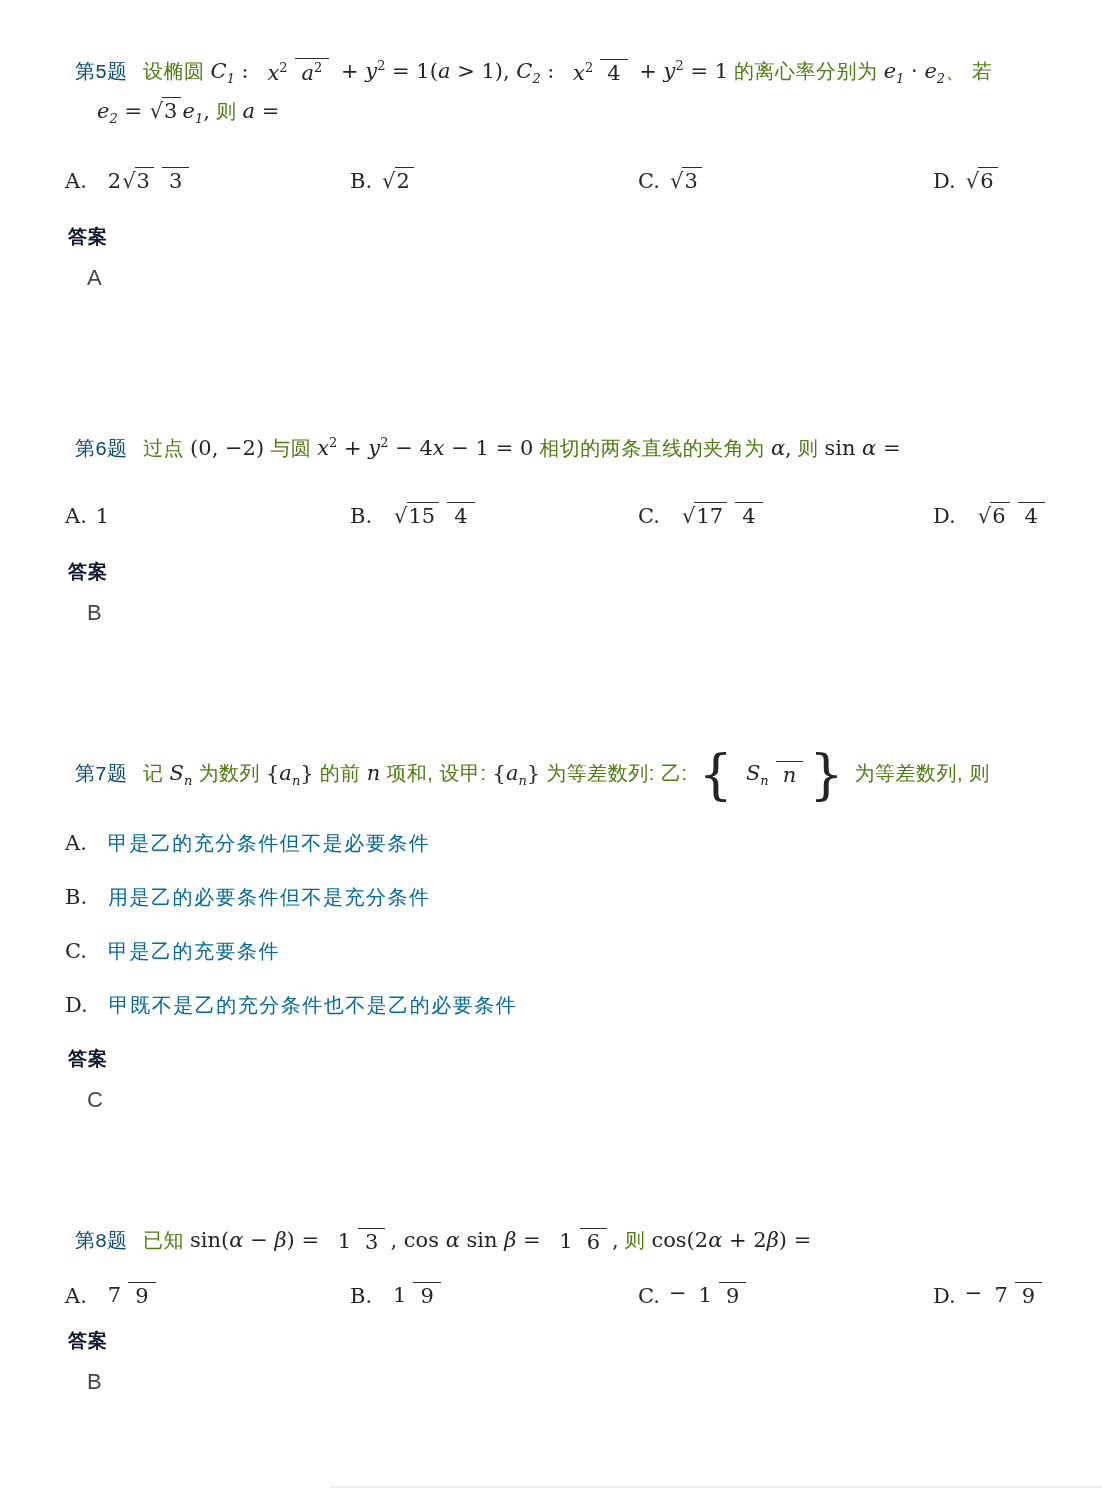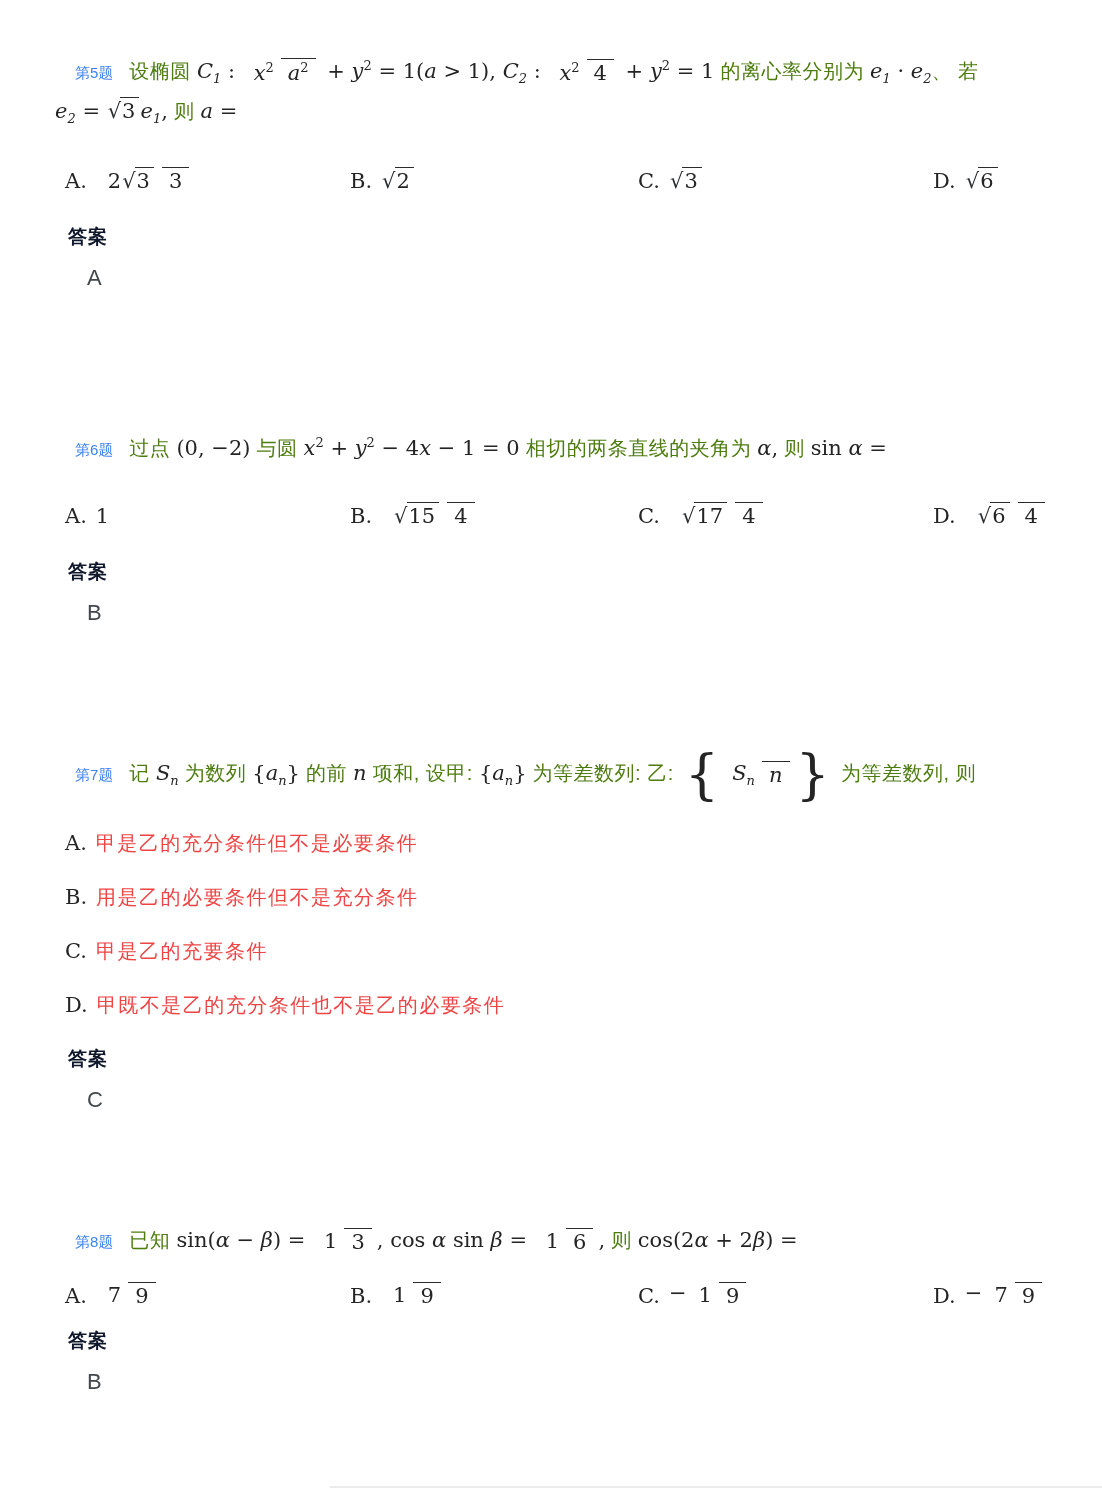--- a/index.html
+++ b/index.html
@@ -6,22 +6,22 @@
   body{
     width:1102px;height:1491px;position:relative;overflow:hidden;
     background:#ffffff;
     font-family:"Liberation Sans","DejaVu Sans",sans-serif;
     color:#2b2e31;
   }
   .q{position:absolute;left:0;right:0;}
   #q5{top:55px;} #q6{top:432px;} #q7{top:748px;} #q8{top:1224px;}
 
   .qhead{padding-left:75px;font-size:20px;line-height:1.55;}
-  .qnum{color:#3b82f6;margin-right:16px;font-size:15px;}
-  .qline2{padding-left:55px;margin-top:8px;font-size:20px;}
+  .qnum{color:#0c4a6e;margin-right:16px;font-size:20px;font-family:Liberation Mono, monospace;}
+  .qline2{padding-left:97px;margin-top:8px;font-size:20px;}
 
   .tk-txt{font-size:20px;color:#4d7c0f;letter-spacing:0.5px;}
   .tk-rm{font-family:"DejaVu Serif","Liberation Serif",serif;font-style:normal;font-size:21px;color:#242424;}
   .tk-m{font-family:"DejaVu Serif","Liberation Serif",serif;font-style:italic;font-size:21px;color:#242424;}
   sub.tk-sub{font-family:"DejaVu Serif","Liberation Serif",serif;font-style:italic;font-size:13px;color:#242424;}
   sup.tk-sup{font-family:"DejaVu Serif","Liberation Serif",serif;font-size:13px;color:#242424;}
 
   .frac{display:inline-flex;flex-direction:row;align-items:center;vertical-align:middle;margin:2px 5px;text-align:center;}
   .frac .num,.frac .den{display:block;padding:1px 7px;line-height:1.2;}
   .frac .den{border-top:1.5px solid #2b2b2b;}
@@ -36,21 +36,21 @@
 
   .opt-row{display:grid;grid-template-columns:285px 288px 295px auto;padding-left:65px;align-items:center;}
   #q5 .opt-row{margin-top:38px;}
   #q6 .opt-row{margin-top:34px;}
   #q8 .opt-row{margin-top:22px;}
   .opt{display:flex;align-items:center;}
   .opt-letter{font-family:"DejaVu Serif","Liberation Serif",serif;font-size:21px;color:#242424;margin-right:9px;}
 
   .opt-list{padding-left:65px;margin-top:28px;}
   .opt-line{display:flex;align-items:baseline;margin-bottom:27px;}
-  .opt-text{font-size:20px;color:#ef4444;letter-spacing:1.5px;}
+  .opt-text{font-size:20px;color:#0369a1;letter-spacing:1.5px;margin-left:12px;}
 
   .ans{margin-top:26px;}
   #q7 .ans{margin-top:14px;}
   #q8 .ans{margin-top:16px;}
   .ans-head{padding-left:68px;color:#0f172a;font-weight:700;font-size:19px;letter-spacing:1px;}
   .ans-val{padding-left:87px;margin-top:15px;font-size:22px;color:#44484c;}
 
   .bottom-line{position:absolute;left:330px;right:0;top:1486px;height:2px;background:#ececec;}
 </style>
 </head>

